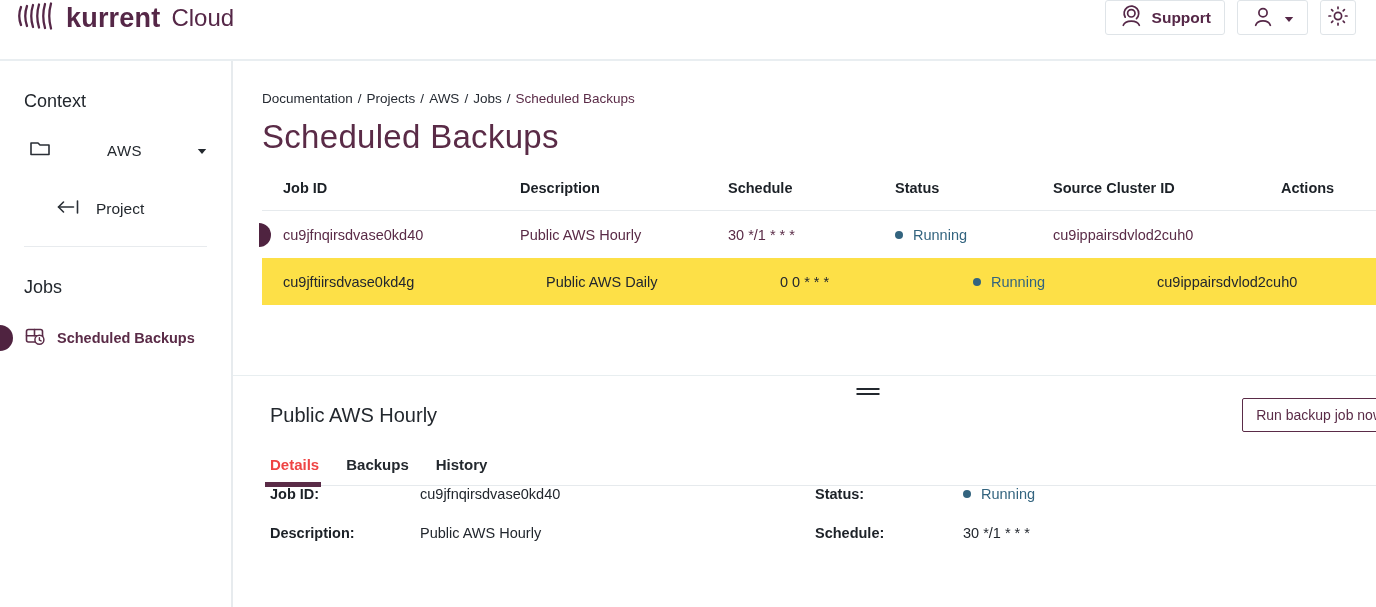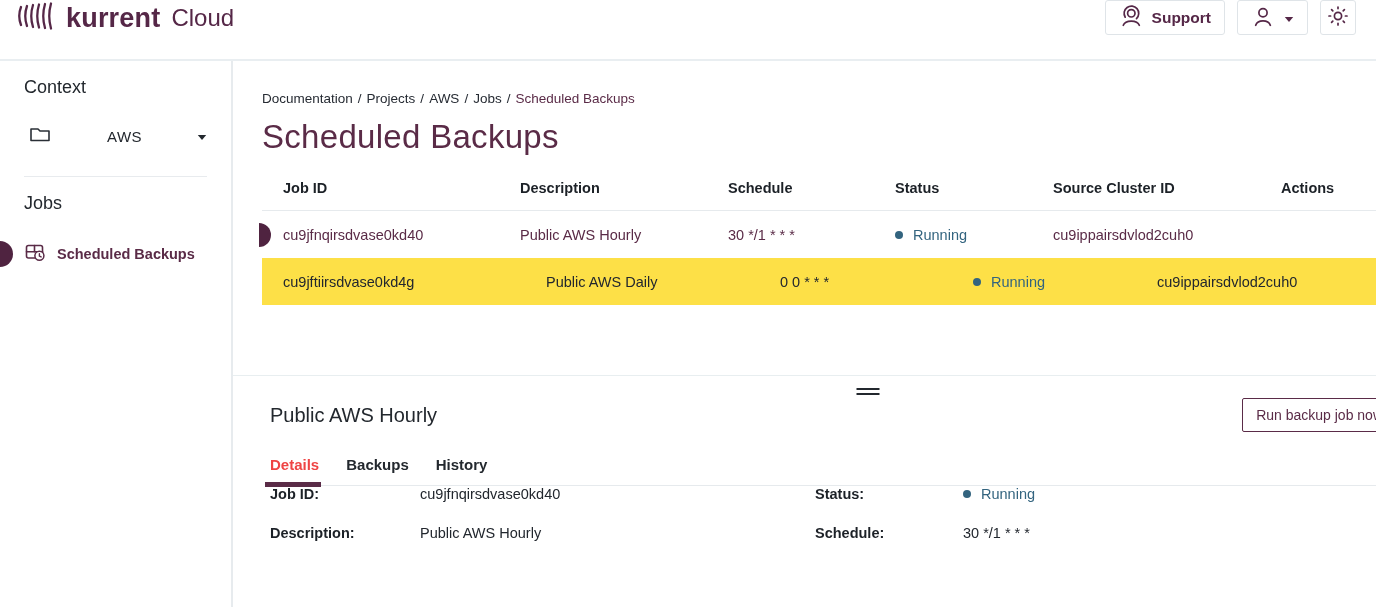--- a/index.html
+++ b/index.html
@@ -18,21 +18,21 @@
     font-size:15.5px; font-weight:600; cursor:pointer; }
   .icon-stroke { stroke:#552747; fill:none; stroke-width:1.7; stroke-linecap:round; stroke-linejoin:round; }
   .icon-dark  { stroke:#2a2f36; fill:none; stroke-width:1.6; stroke-linecap:round; stroke-linejoin:round; }
 
   
   .layout { display:flex; height:546px; }
   .sidebar { width:233px; flex-shrink:0; border-right:2px solid #e7ebee; position:relative; }
   .main { flex:1; position:relative;border-radius:31px; }
 
   
-  .sb-heading { font-size:18px; font-weight:400; color:#23282e; margin:16px 0 0 24px; }
+  .sb-heading { font-size:18px; font-weight:400; color:#23282e; margin:30px 0 0 24px; }
   .context-row { display:flex; align-items:center; margin:24px 24px 0 28px; cursor:pointer; }
   .context-value { flex:1; text-align:center; font-size:15px; color:#23282e; letter-spacing:.4px; }
   .project-row { display:flex; align-items:center; gap:15px; margin:34px 0 0 55px;
     font-size:15.5px; color:#23282e; cursor:pointer; }
   .sb-divider { border-top:1px solid #e8ebee; margin:26px 24px 0 24px; }
   .sb-item { position:relative; display:flex; align-items:center; gap:11px; margin-top:27px;
     padding-left:24px; color:#5a2b47; font-size:14.5px; font-weight:600; cursor:pointer; }
   .half-pill { position:absolute; left:0; top:50%; transform:translateY(-50%);
     width:13px; height:26px; background:#4f2340; border-radius:0 13px 13px 0; }
 
@@ -158,20 +158,30 @@
         </svg>
       </span>
       <span class="context-value">AWS</span>
       <span>
         <svg width="10" height="7" viewBox="0 0 10 7">
             <path d="M0.8,1 L9.2,1 L5,6 Z" fill="#23282e"></path>
           </svg>
       </span>
     </div>
 
+    <div class="project-row">
+      <span>
+        <svg width="26" height="18" viewBox="0 0 26 18" class="icon-dark" stroke-width="1.8">
+          <line x1="22.5" y1="3" x2="22.5" y2="15"></line>
+          <line x1="3.5" y1="9" x2="18.5" y2="9"></line>
+          <polyline points="8.5,4 3.5,9 8.5,14"></polyline>
+        </svg>
+      </span>
+      <span>Project</span>
+    </div>
 
     <div class="sb-divider"></div>
 
     <div class="sb-heading">Jobs</div>
 
     <div class="sb-item">
       <span class="half-pill"></span>
       <span>
         <svg width="22" height="22" viewBox="0 0 22 22">
           <g fill="none" stroke="#5a2b47" stroke-width="1.6" stroke-linecap="round" stroke-linejoin="round">

